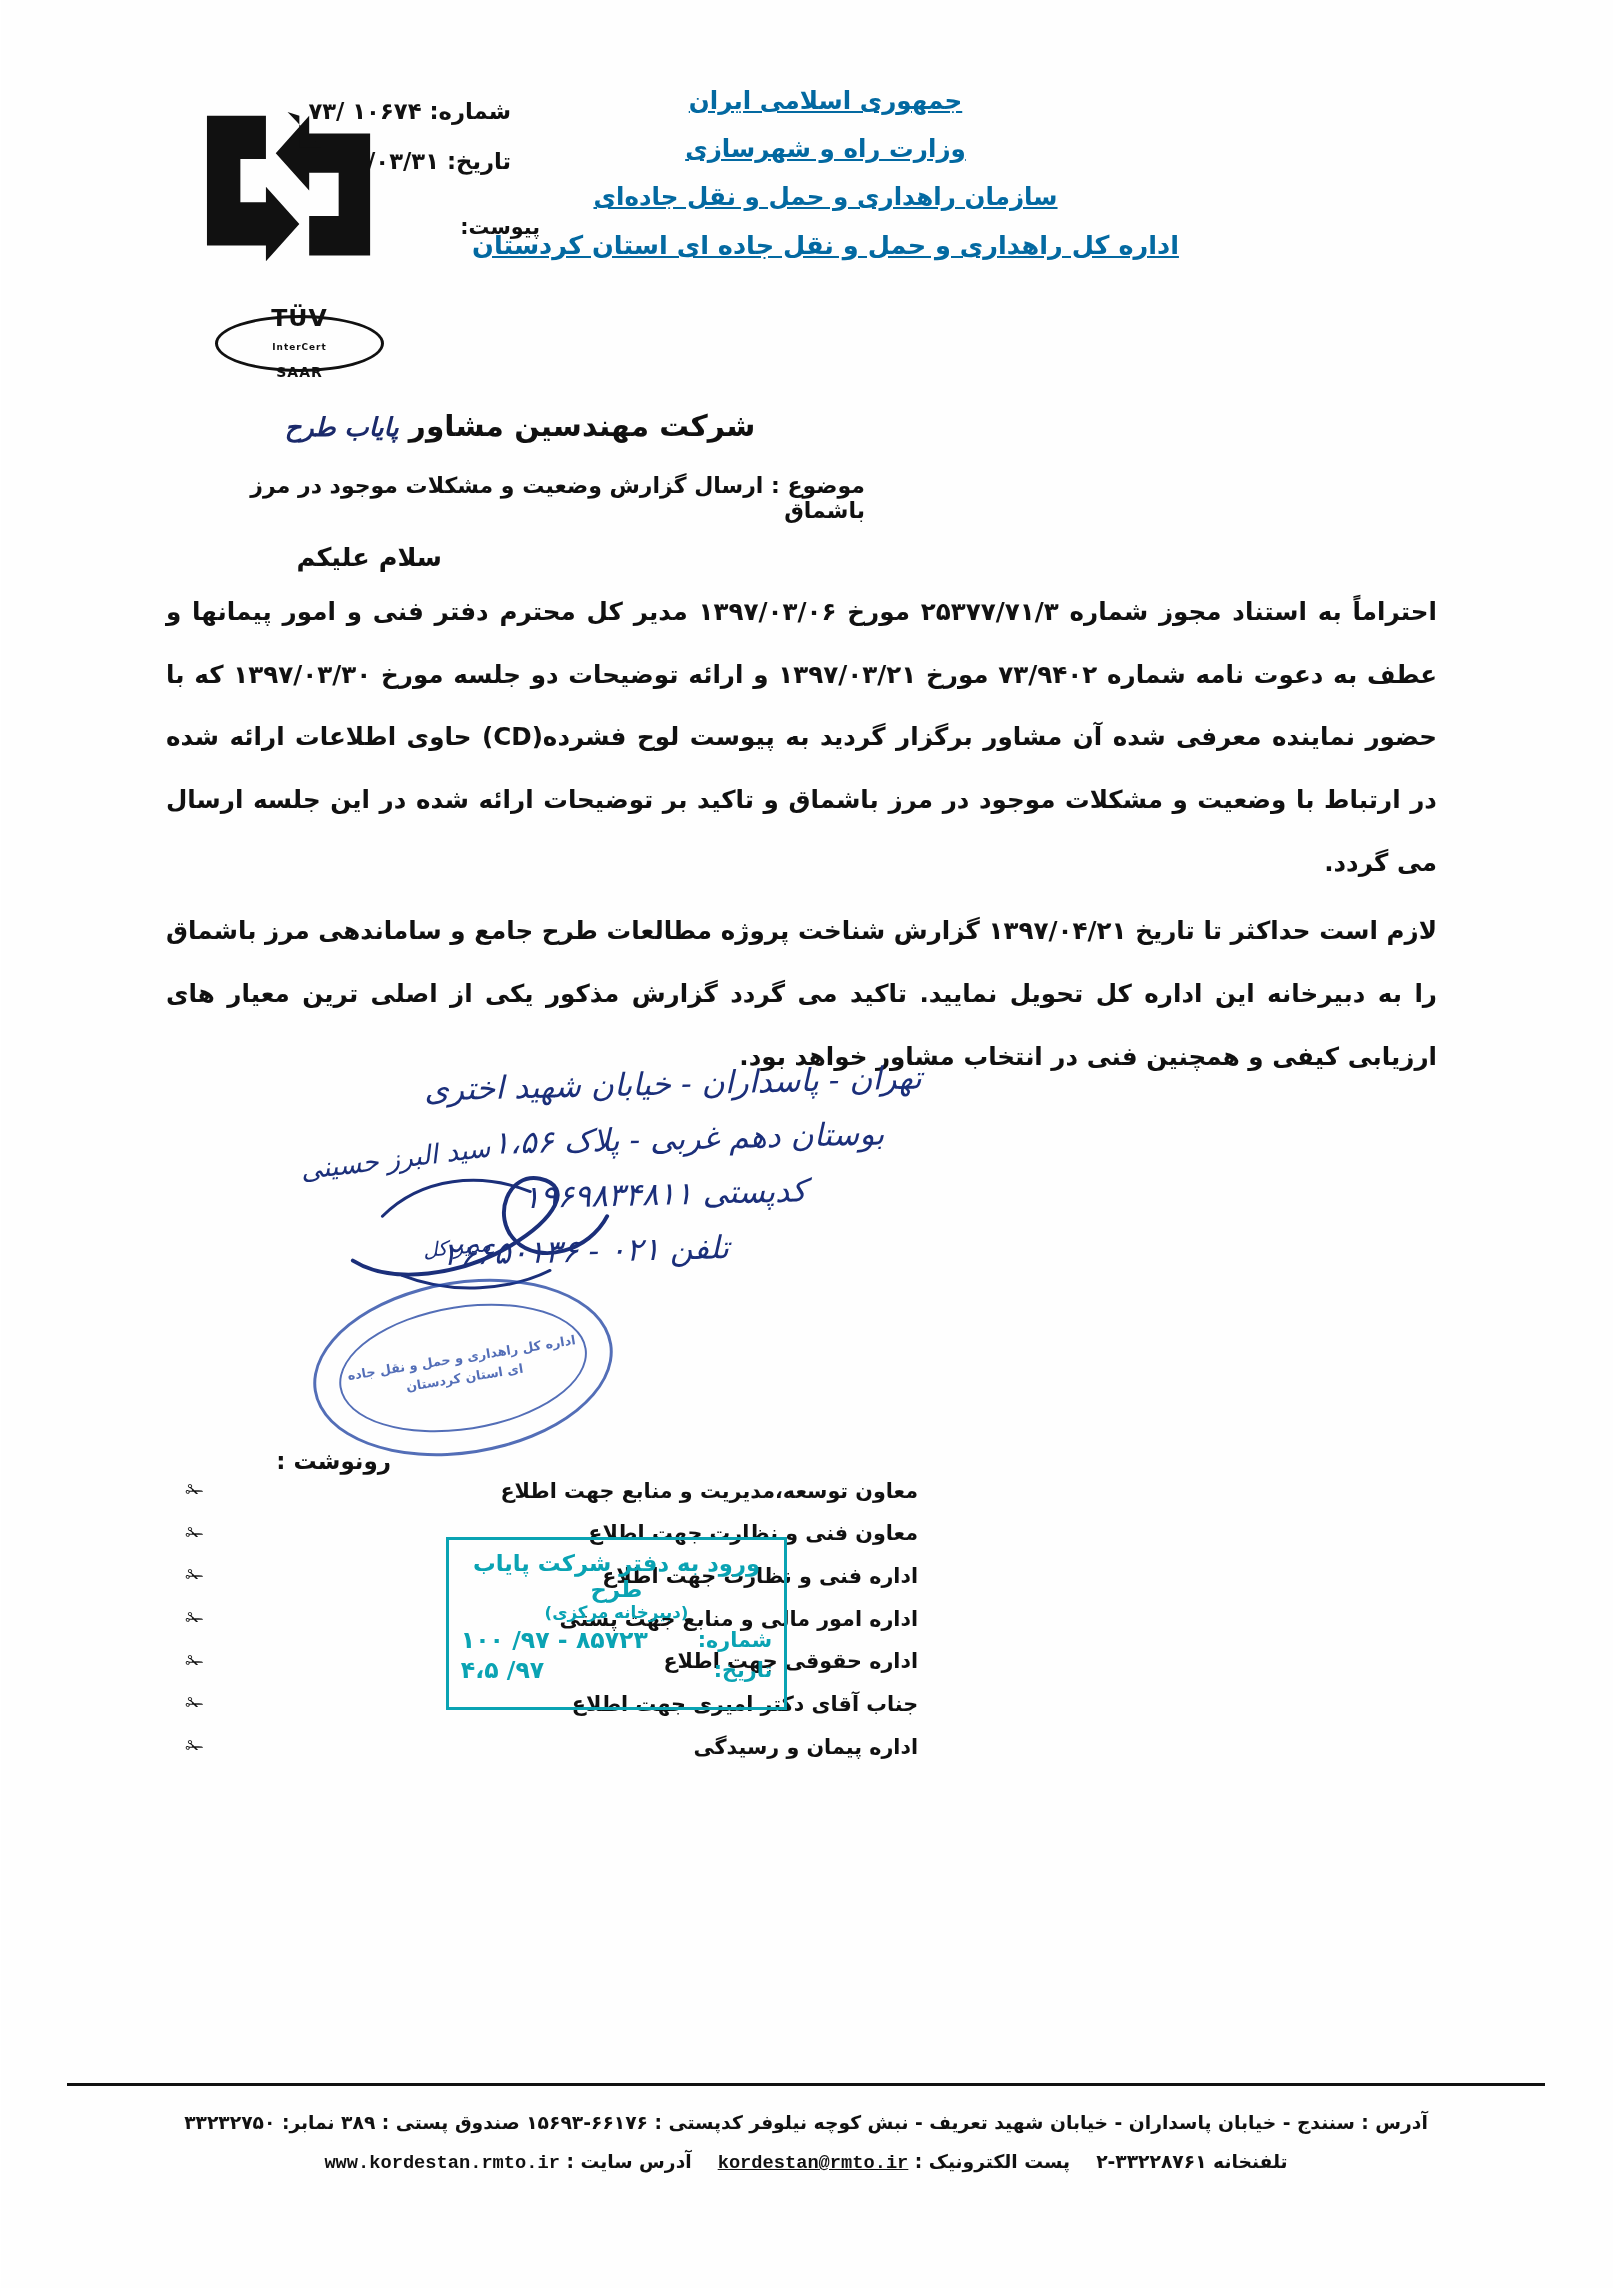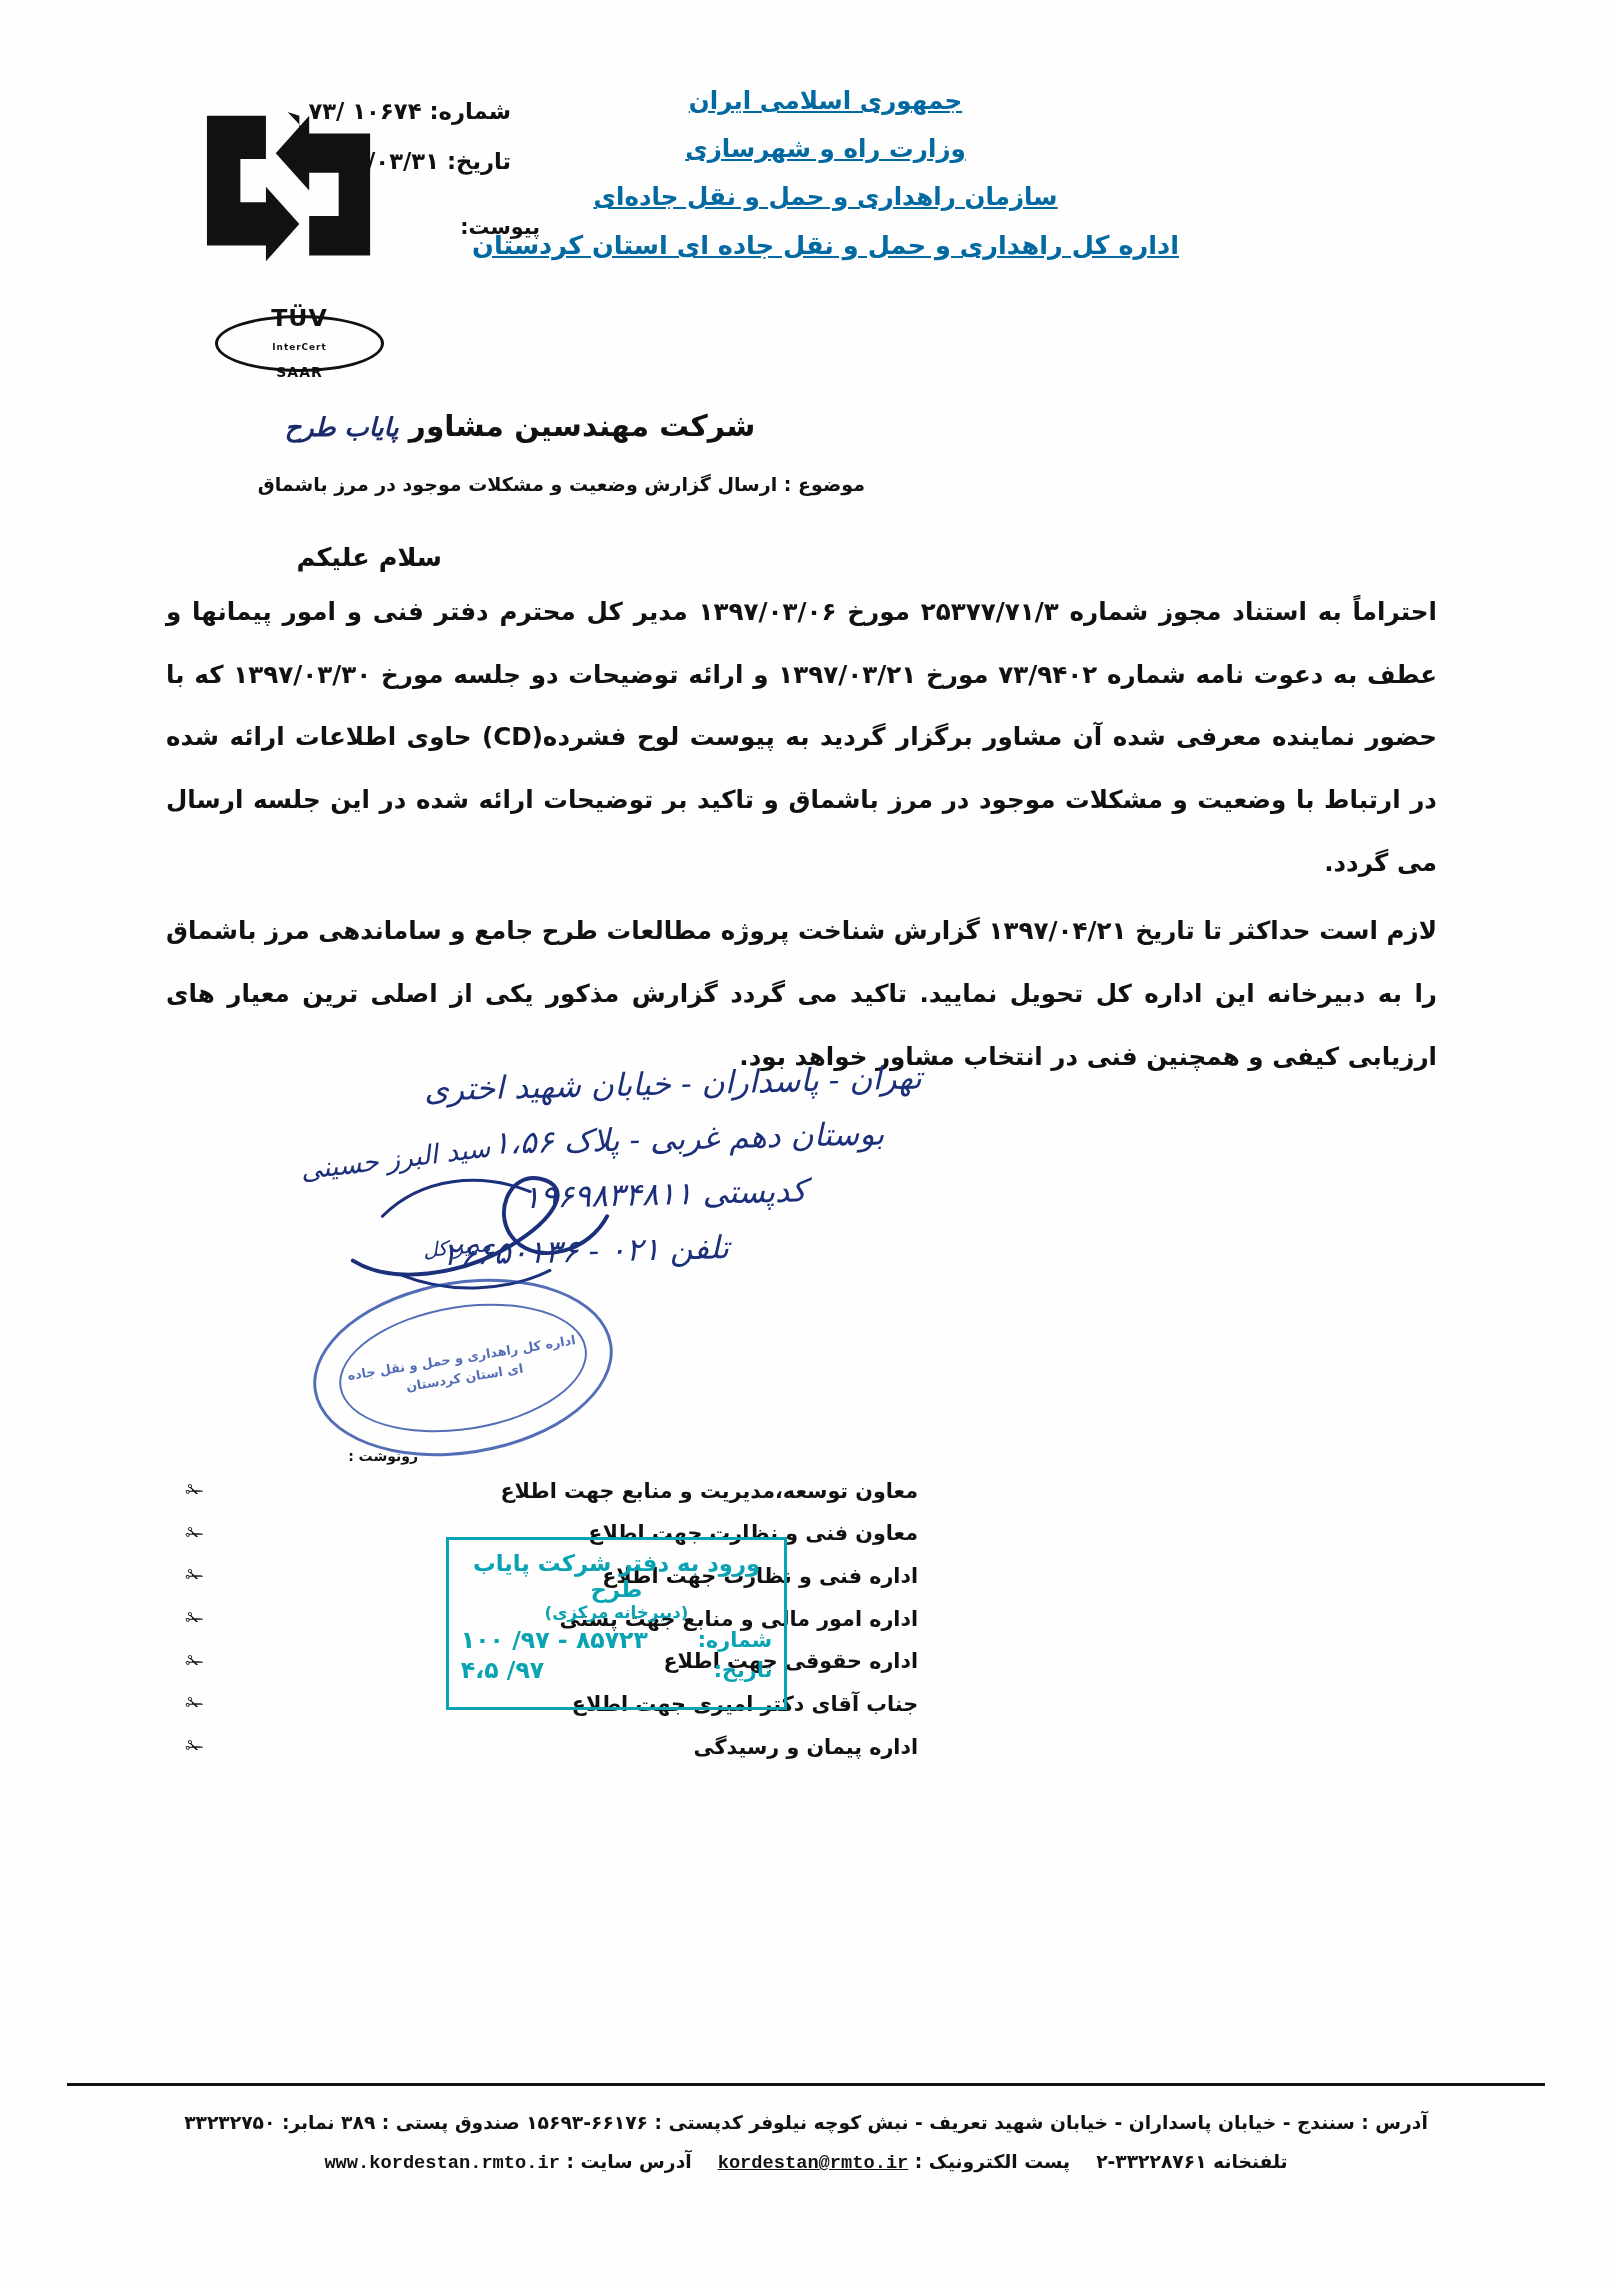--- a/index.html
+++ b/index.html
@@ -49,21 +49,21 @@
   .to-line{
     position:absolute;top:409px;right:749px;width:690px;text-align:center;
     font-size:29.6px;font-weight:bold;
   }
   .to-line .hand{
     font-family:"DejaVu Serif","Liberation Serif",serif;
     font-style:italic;font-size:25.6px;color:#1b2a6b;
   }
   .subject{
     position:absolute;top:473px;right:749px;width:690px;text-align:right;
-    font-size:19px;font-weight:bold;
+    font-size:22px;font-weight:bold;
   }
   .salam{
     position:absolute;top:542px;right:1172px;font-size:25.6px;font-weight:bold;
   }
   .para{
     position:absolute;top:581px;right:177px;width:1271px;
     text-align:justify;direction:rtl;
     font-size:24.6px;line-height:2.55;font-weight:bold;color:#111;
   }
   .para p{margin:0 0 5.9px 0;}
@@ -105,21 +105,21 @@
   }
   .stamp .inner{
     width:246px;height:120px;border:2px solid #1b3fa0;border-radius:50%;
     display:flex;align-items:center;justify-content:center;
     font-size:12.8px;color:#1b3fa0;text-align:center;font-weight:bold;
     line-height:1.5;
   }
 
   
   .cc-title{
-    position:absolute;top:1448px;right:1196px;font-size:14px;font-weight:bold;
+    position:absolute;top:1448px;right:1223px;font-size:23px;font-weight:bold;
   }
   .cc-list{
     position:absolute;top:1478px;right:690px;width:749px;
     direction:rtl;
   }
   .cc-item{
     display:flex;align-items:center;justify-content:flex-start;
     font-size:20.7px;font-weight:bold;margin:0 0 17.7px 0;
     direction:rtl;
   }

